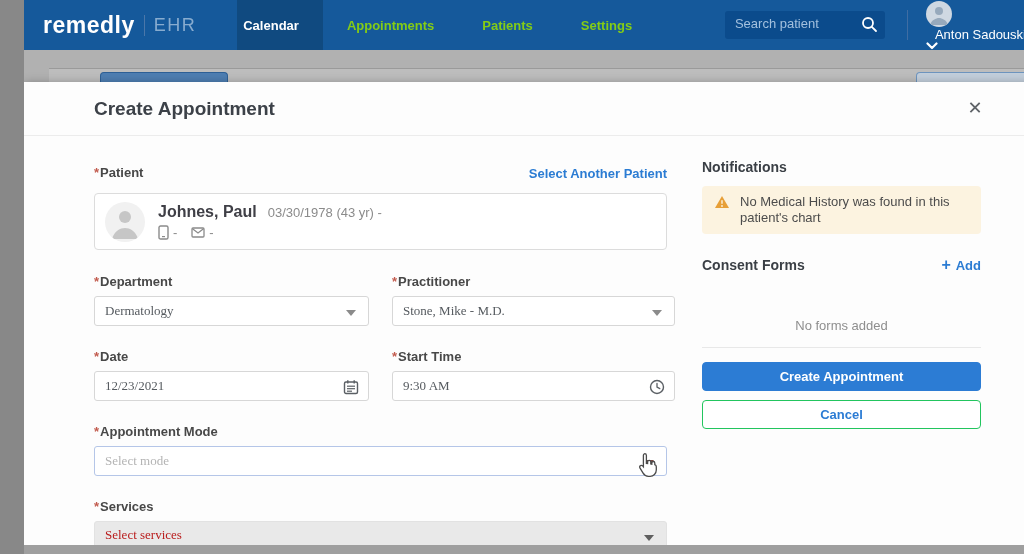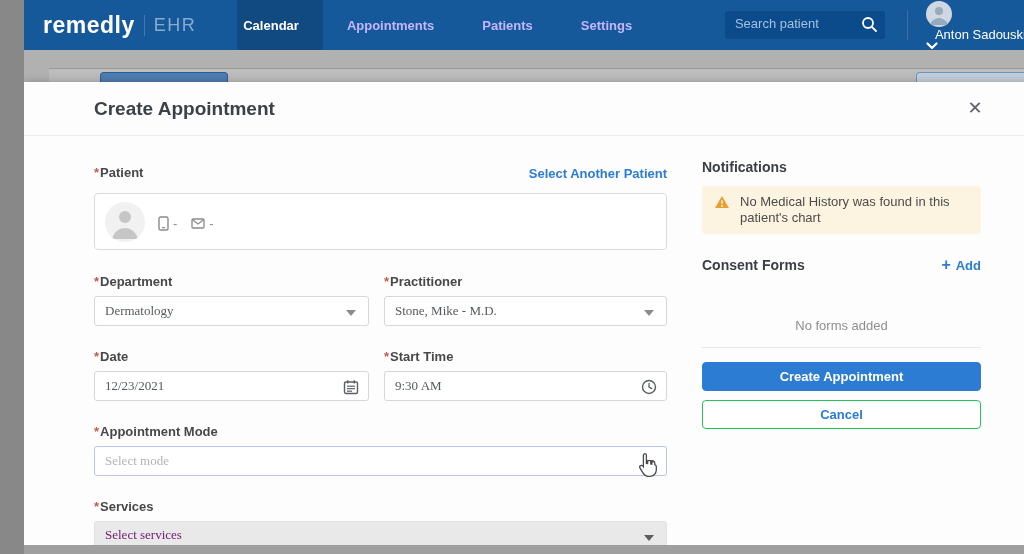--- a/index.html
+++ b/index.html
@@ -5,21 +5,21 @@
   * { margin:0; padding:0; box-sizing:border-box; }
   body { font-family:"Liberation Sans", sans-serif; background:#888; }
   .screen { position:relative; width:1024px; height:554px; overflow:hidden; background:#b1b1b1;margin-left:24px; }
 
   
   .nav { position:absolute; top:0; left:0; width:1024px; height:50px; background:#15599b; display:flex; align-items:stretch; z-index:5; }
   .logo { display:flex; align-items:center; margin-left:19px; cursor:pointer; }
   .logo-main { color:#ffffff; font-size:23px; font-weight:600; letter-spacing:.5px; }
   .logo-sub { color:#88accf; font-size:18px; letter-spacing:1.5px; margin-left:9px; padding-left:9px; border-left:1px solid #4b77a9; }
   .tabs { display:flex; margin-left:41px; }
-  .tab { color:#c4b5fd; font-size:13px; font-weight:600; padding:0 24px; display:flex; align-items:center; cursor:pointer; }
+  .tab { color:#84cc16; font-size:13px; font-weight:600; padding:0 24px; display:flex; align-items:center; cursor:pointer; }
   .tab.active { background:#104a80; color:#ffffff;padding-left:6px; }
   .nav-right { margin-left:auto; display:flex; align-items:center; margin-right:14px; }
   .search-box { position:relative; width:160px; height:28px; background:#0b4b8c; border-radius:3px; }
   .search-box input { width:100%; height:100%; background:transparent; border:none; outline:none; color:#dfeaf5; font-size:13px; padding:0 30px 3px 10px; font-family:"Liberation Sans",sans-serif; }
   .search-box input::placeholder { color:#a3c0de; }
   .search-icon { position:absolute; right:7px; top:5px; }
   .nav-sep { width:1px; height:30px; background:#3f6da3; margin:0 18px 0 22px; }
   .user-menu { display:flex; align-items:flex-start; cursor:pointer;flex-direction:column; }
   .avatar { width:26px; height:26px; border-radius:50%; background:#cfd8e2; display:flex; align-items:center; justify-content:center; overflow:hidden; }
   .user-name { color:#ffffff; font-size:13px; margin:0 8px 0 9px; }
@@ -46,34 +46,34 @@
   .patient-row { margin-top:29px; }
   .patient-card { margin-top:12px; height:57px; border:1px solid #dcdcdc; border-radius:4px; background:#fff; display:flex; align-items:center; padding:0 10px; }
   .p-avatar { width:40px; height:40px; border-radius:50%; background:#f1f1f1; display:flex; align-items:center; justify-content:center; overflow:hidden; flex:none; }
   .p-info { margin-left:13px; }
   .p-line1 { display:flex; align-items:baseline; }
   .p-name { font-size:16px; font-weight:700; color:#3f3f46; }
   .p-dob { font-size:13px; color:#8b8b8b; margin-left:11px; }
   .p-line2 { display:flex; align-items:center; margin-top:4px; color:#8b8b8b; font-size:13px; }
   .p-line2 .dash { margin:0 14px 0 4px; color:#8b8b8b; }
 
-  .grid2 { display:grid; grid-template-columns:275px 283px; column-gap:15px; margin-top:21px; }
+  .grid2 { display:grid; grid-template-columns:275px 283px; column-gap:23px; margin-top:21px; }
   .grid2.first { margin-top:22px; }
   .field-label + .control { margin-top:6px; }
   .control { position:relative; height:30px; border:1px solid #d7d7d7; border-radius:3px; background:#fff; display:flex; align-items:center; padding:0 30px 0 10px; font-size:13px; color:#555a5f; cursor:pointer;font-family:Liberation Serif, serif; }
   .control .val { white-space:nowrap; overflow:hidden; }
   .caret { position:absolute; right:12px; top:13px; width:0; height:0; border-left:5px solid transparent; border-right:5px solid transparent; border-top:6px solid #8b8b8b; }
   .ctl-icon { position:absolute; right:9px; top:7px; }
 
   .block { margin-top:21px; }
   .control.focus-blue { border-color:#b5c6e8; margin-top:6px; }
   .control.focus-blue .val { color:#b4b4b4; }
   .control.focus-blue .caret { border-top-color:#7d4a42; }
   .control.disabled { background:#e9e9e9; border-color:#e2e2e2; height:28px; cursor:default; }
-  .control.disabled .val { color:#701a75; }
+  .control.disabled .val { color:#b91c1c; }
   .control.disabled .caret { border-top-color:#5f5f5f; }
 
   .side-heading { font-size:14px; font-weight:700; color:#3a3f45; line-height:18px; }
   .rc-pad1 { margin-top:22px; }
   .warn-box { margin-top:10px; background:#fcf3e0; border-radius:4px; padding:8px 12px; display:flex; gap:10px; }
   .warn-text { font-size:13px; line-height:16px; color:#4c4c4c; }
   .warn-icon { flex:none; margin-top:1px; }
   .consent-row { margin-top:22px; display:flex; justify-content:space-between; align-items:center; }
   .add-link { display:flex; align-items:center; gap:5px; }
   .add-plus { color:#2b7cd3; font-size:16px; font-weight:600; line-height:14px; }
@@ -149,20 +149,24 @@
       </div>
 
       <div class="patient-card">
         <span class="p-avatar">
           <svg width="40" height="40" viewBox="0 0 40 40">
               <circle cx="20" cy="15" r="6" fill="#c6c6c6"></circle>
               <path d="M7 37c2-8 8.5-11 13-11s11 3 13 11z" fill="#c6c6c6"></path>
             </svg>
         </span>
         <div class="p-info">
+          <div class="p-line1">
+            <span class="p-name">Johnes, Paul</span>
+            <span class="p-dob">03/30/1978 (43 yr) -</span>
+          </div>
           <div class="p-line2">
             <span>
               <svg width="11" height="15" viewBox="0 0 11 15">
                   <rect x="1" y="1" width="9" height="13" rx="1.6" fill="none" stroke="#8b8b8b" stroke-width="1.4"></rect>
                   <line x1="4" y1="11.6" x2="7" y2="11.6" stroke="#8b8b8b" stroke-width="1.2"></line>
                 </svg>
             </span>
             <span class="dash">-</span>
             <span>
               <svg width="14" height="11" viewBox="0 0 14 11">

